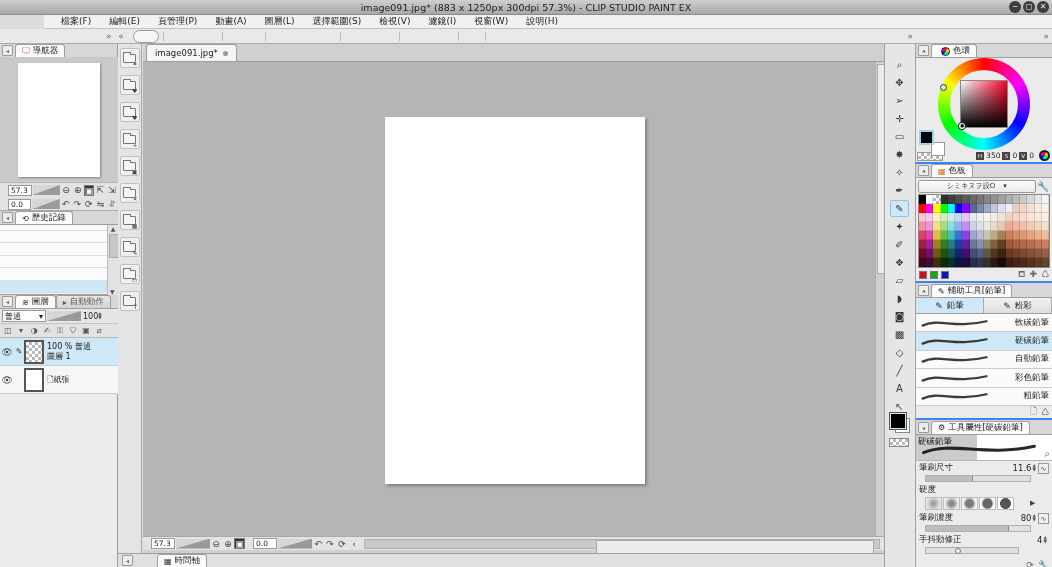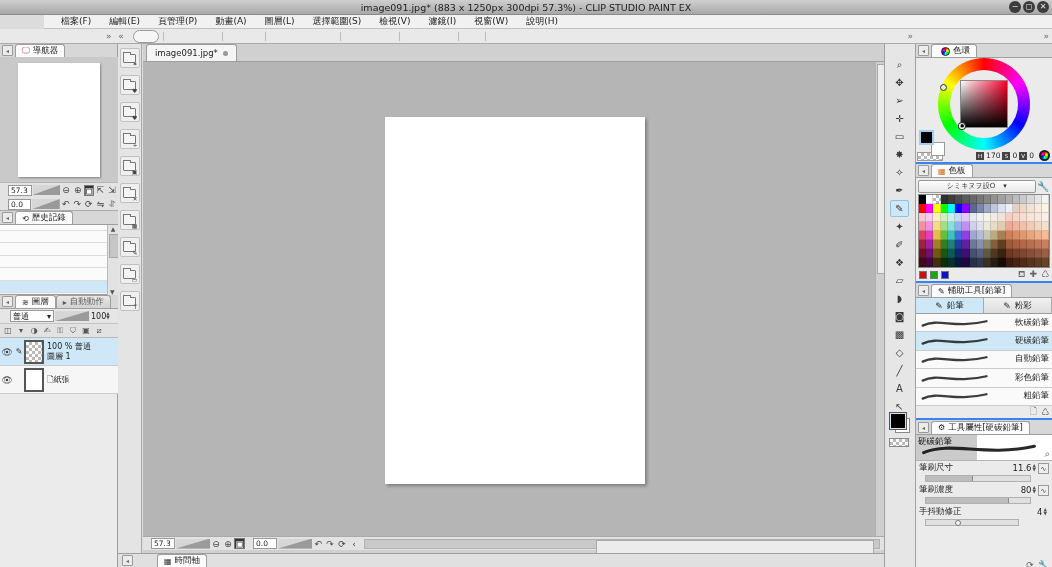--- a/index.html
+++ b/index.html
@@ -70,21 +70,21 @@
     background:#fbfbfb; font-size:8.5px; white-space:nowrap; }
   .hist-item.partial { margin-top:-7px; color:#777; }
   .hist-item.selected { background:#cfe8f7; }
   .hscroll { position:absolute; right:0; top:0; width:11px; height:70px; background:#e2e2e2;
     border-left:1px solid #bbb; font-size:6px; color:#555; text-align:center; }
   .hscroll .thumb { position:absolute; left:1px; right:1px; top:9px; bottom:9px; background:#c6c6c6; border:1px solid #a8a8a8; }
 
   #layers-panel { position:absolute; left:0; top:251px; width:118px; height:272px; }
   #blend-row { height:15px; display:flex; align-items:center; background:#e6e6e6; border-bottom:1px solid #c4c4c4; }
   .blend-box { width:44px; height:12px; background:#fdfdfd; border:1px solid #999; font-size:8px;
-    display:flex; align-items:center; justify-content:space-between; padding:0 2px; margin-left:10px; }
+    display:flex; align-items:center; justify-content:space-between; padding:0 2px; margin-left:2px; }
   #opacity-val { font-size:8px; margin-left:2px; }
   #layer-iconrow { height:14px; display:flex; align-items:center; gap:1px; padding-left:2px;
     background:#e2e2e2; border-bottom:1px solid #b8b8b8; }
   .li-ico { width:12px; height:12px; font-size:8px; line-height:12px; text-align:center; color:#555; }
   #layer-list { background:#eee; }
   .layer-row { height:28px; display:flex; align-items:center; border-bottom:1px solid #ccc; background:#f6f6f6; }
   .layer-row.selected { background:#cfe8f7; }
   .eye { width:14px; text-align:center; font-size:9px; color:#333; }
   .pen-mark { width:10px; text-align:center; font-size:8px; color:#333; }
   .thumb { width:20px; height:24px; border:2px solid #555; background:#fff; margin-right:3px; }
@@ -557,21 +557,21 @@
         <div id="hue-ring"></div>
         <div id="hue-cursor"></div>
         <div id="sv-square">
           <div id="sv-cursor"></div>
         </div>
         <span id="cw-fg"></span>
         <span id="cw-bg"></span>
         <span id="cw-trans" class="checkerbg"></span>
         <div id="hsv-row">
           <span class="hsv-chip">H</span>
-          <span>170</span>
+          <span>350</span>
           <span class="hsv-chip">S</span>
           <span>0</span>
           <span class="hsv-chip">V</span>
           <span>0</span>
           <span id="hsv-circle"></span>
         </div>
       </div>
     </div>
 
     <div class="rpanel">
@@ -835,20 +835,35 @@
                 <span>▼</span>
               </span>
             <span class="tp-aux">∿</span>
           </div>
           <div class="tp-slider">
               <div class="tp-fill" style="width: 45%;"></div>
             </div>
         </div>
         <div class="tp-row">
           <div class="tp-line">
+            <span class="tp-label">硬度</span>
+          </div>
+          <div style="display:flex">
+            <span id="hard-segs">
+              <span class="hard-seg" style="background:radial-gradient(circle,#9a9a9a 10%,#e6e6e6 75%)"></span>
+              <span class="hard-seg" style="background:radial-gradient(circle,#8a8a8a 25%,#eee 72%)"></span>
+              <span class="hard-seg" style="background:radial-gradient(circle,#7a7a7a 38%,#f4f4f4 70%)"></span>
+              <span class="hard-seg" style="background:radial-gradient(circle,#666 48%,#fbfbfb 66%)"></span>
+              <span class="hard-seg" style="background:radial-gradient(circle,#555 55%,#fff 62%)"></span>
+            </span>
+            <span class="hs-arrow">▶</span>
+          </div>
+        </div>
+        <div class="tp-row">
+          <div class="tp-line">
             <span class="tp-label">筆刷濃度</span>
             <span class="tp-val">80</span>
             <span class="stepper">
                 <span>▲</span>
                 <span>▼</span>
               </span>
             <span class="tp-aux">∿</span>
           </div>
           <div class="tp-slider">
               <div class="tp-fill" style="width: 80%;"></div>

